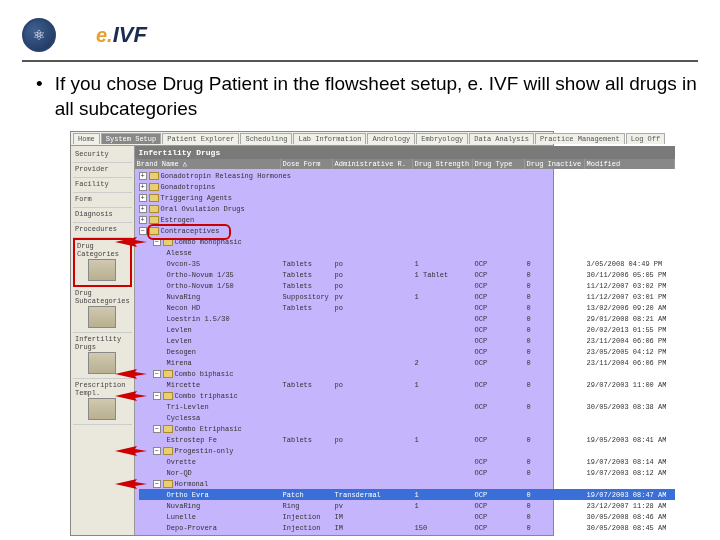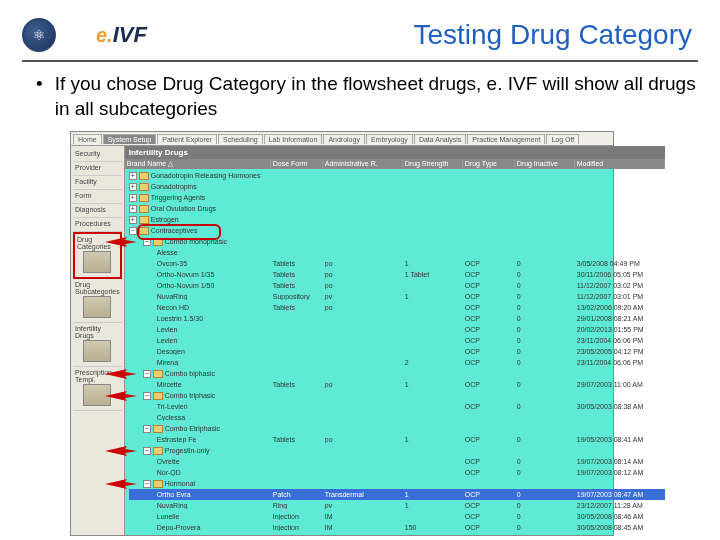--- a/index.html
+++ b/index.html
@@ -8,21 +8,21 @@
   .header { display: flex; align-items: center; height: 52px; border-bottom: 2px solid #555; margin-bottom: 10px; }
   .logo-wrap { display: flex; align-items: center; gap: 4px; }
   .logo-circle { width: 34px; height: 34px; border-radius: 50%; background: radial-gradient(circle at 35% 35%, #3f5f8f 0%, #2a4470 60%, #1a2d50 100%); border: 2px solid #2a4470; display: flex; align-items: center; justify-content: center; color: #fff; font-size: 14px; }
   .logo-text { font-size: 22px; font-weight: bold; font-style: italic; margin-left: 36px; }
   .logo-e { color: #e8a030; font-size: 20px; }
   .logo-ivf { color: #1a2d50; }
   .title { flex: 1; text-align: right; font-size: 28px; color: #2060c0; font-weight: normal; padding-right: 6px; }
   .bullet { display: flex; font-size: 19px; color: #000; margin: 6px 0 10px 14px; line-height: 1.3; }
   .bullet .dot { margin-right: 12px; }
   .bullet .txt { flex: 1; }
-  .shot { margin-left: 48px; width: 544px; border: 1px solid #888; background: #5eead4; font-size: 8px; color: #333; }
+  .shot { margin-left: 48px; width: 484px; border: 1px solid #888; background: #c4b5fd; font-size: 8px; color: #333; font-family: Liberation Mono, monospace; }
   .tabs { display: flex; background: #efefe8; border-bottom: 1px solid #999; height: 14px; align-items: center; padding: 0 2px; gap: 1px; }
   .tab { padding: 1px 4px; background: #f0f0e8; border: 1px solid #aaa; border-bottom: none; font-size: 7px; color: #555; white-space: nowrap; }
   .tab.active { background: #888; color: #fff; }
   .body-row { display: flex; }
   .sidebar { width: 72px; background: #eae7dc; border-right: 1px solid #999; padding: 2px; }
   .side-item { font-size: 7px; color: #444; padding: 2px 2px 4px 2px; border-bottom: 1px solid #ccc; }
   .side-icon { width: 28px; height: 22px; margin: 1px auto 0 auto; background: linear-gradient(#d0c8b0,#b8b090); border: 1px solid #888; display: block; }
   .side-item.dc { border: 2px solid #c00; }
   .content { flex: 1; }
   .panel-title { background: #7a7a7a; color: #fff; font-size: 8px; font-weight: bold; padding: 2px 4px; }
@@ -53,26 +53,25 @@
 <body>
 
 <div class="slide">
   <div class="header">
     <div class="logo-wrap">
       <div class="logo-circle">⚛</div>
       <div class="logo-text">
         <span class="logo-e">e.</span><span class="logo-ivf">IVF</span>
       </div>
     </div>
-    <div class="title">Testing Drug Category</div>
   </div>
 
   <div class="bullet">
     <div class="dot">•</div>
-    <div class="txt">If you chose Drug Category in the flowsheet drugs, e. IVF will show all drugs in all subcategories</div>
+    <div class="txt">If you chose Drug Patient in the flowsheet setup, e. IVF will show all drugs in all subcategories</div>
   </div>
 
   <div class="shot">
     <div class="tabs" id="tabs">
         <div class="tab">Home</div>
         <div class="tab active">System Setup</div>
         <div class="tab">Patient Explorer</div>
         <div class="tab">Scheduling</div>
         <div class="tab">Lab Information</div>
         <div class="tab">Andrology</div>

